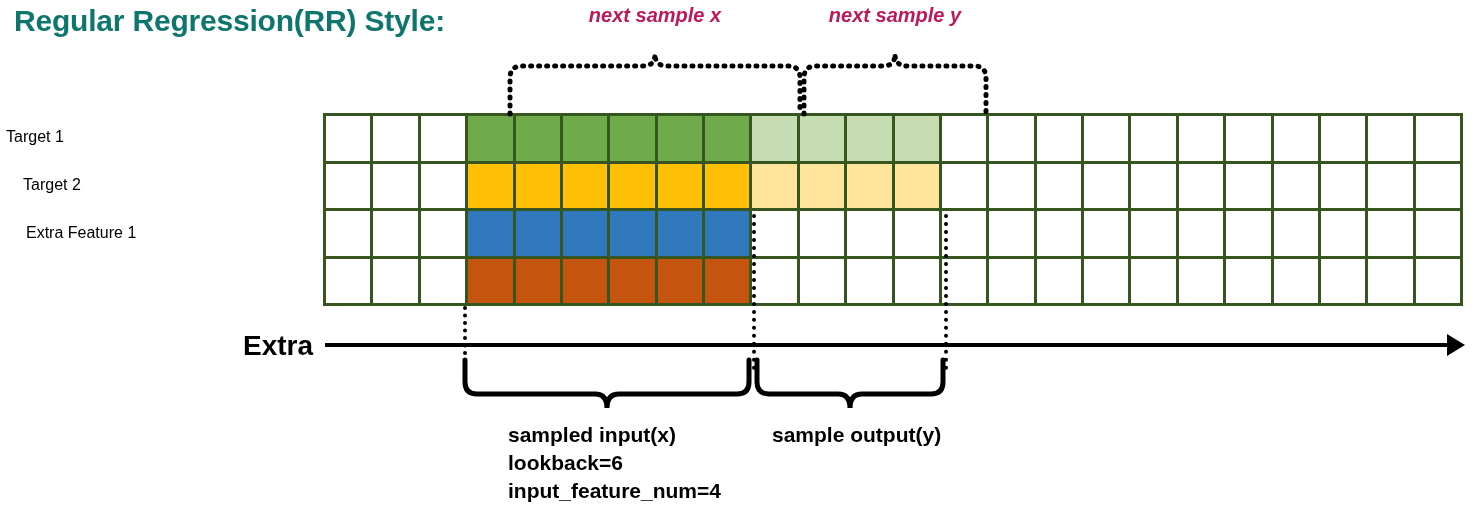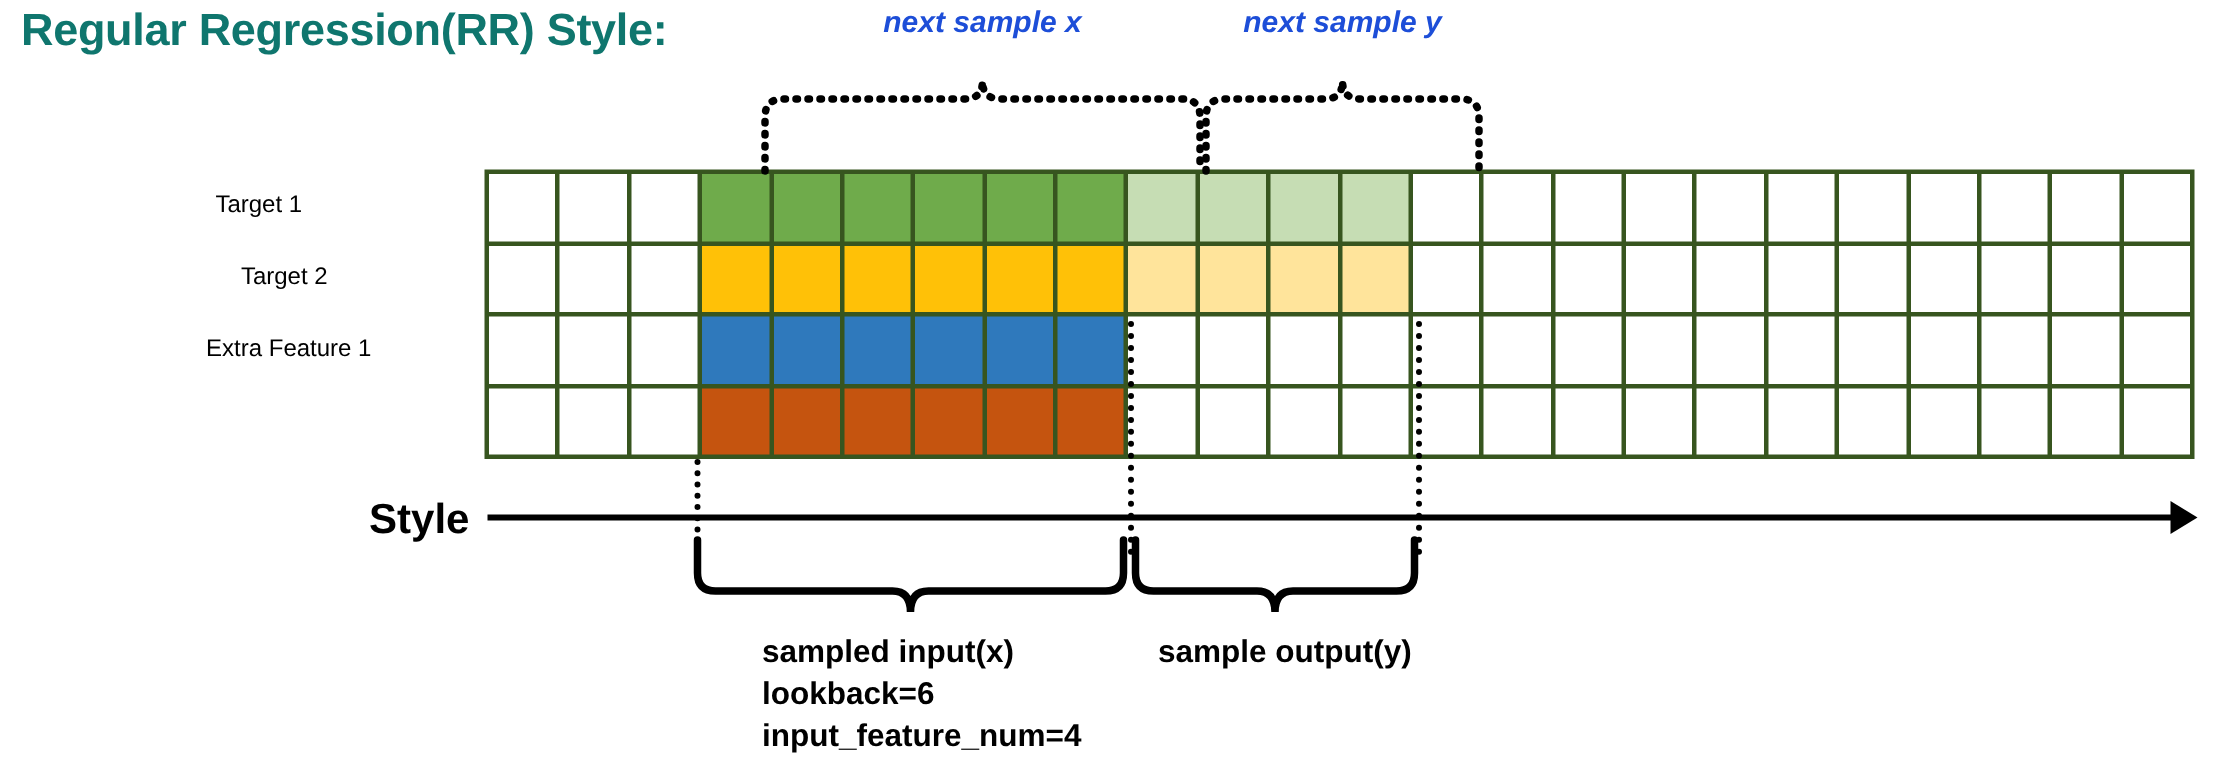--- a/index.html
+++ b/index.html
@@ -9,22 +9,22 @@
     position:relative;overflow:hidden;
   }
   .abs{position:absolute;}
 
   #title{
     left:14px;top:4px;
     font-size:30px;font-weight:700;color:#0f766e;
     white-space:nowrap;letter-spacing:-0.2px;
   }
   #rowlabels{left:0;top:113px;width:313px;height:193px;}
-  .rl-slot{position:absolute;left:16px;width:100%;height:48px;
-           display:flex;align-items:center;justify-content:center;}
+  .rl-slot{position:absolute;left:6px;width:100%;height:48px;
+           display:flex;align-items:center;justify-content:flex-start;}
 
   
   #grid{
     left:323px;top:113px;
     width:1140px;height:193px;
     display:grid;
     grid-template-columns:repeat(24,1fr);
     grid-template-rows:repeat(4,1fr);
     background:#37551f;
     gap:3px;
@@ -53,21 +53,21 @@
   .vdash{
     width:0;border-left:4px dotted #000;
   }
 
   
   .brace-svg{position:absolute;overflow:visible;}
 
   
   .top-label{
     position:absolute;top:4px;
-    font-size:20px;font-style:italic;font-weight:600;color:#1d4ed8;
+    font-size:20px;font-style:italic;font-weight:600;color:#be185d;
     white-space:nowrap;text-align:center;
   }
 
   
   .bot-block{
     position:absolute;top:421px;
     font-size:21px;font-weight:600;color:#000;
     line-height:1.33;white-space:nowrap;
   }
 </style>
@@ -194,21 +194,21 @@
   <path d="M4,66 L4,30 Q4,18 16,18 L83,18 Q95,18 95,6 Q95,18 107,18 L174,18 Q186,18 186,30 L186,66" fill="none" stroke="#000" stroke-width="5" stroke-linecap="round" stroke-dasharray="1 7"></path>
 </svg>
 
 <div class="top-label" style="left:555px;width:200px;">next sample x</div>
 <div class="top-label" style="left:795px;width:200px;">next sample y</div>
 
 <div class="abs vdash" style="left:463px;top:306px;height:64px;"></div>
 <div class="abs vdash" style="left:752px;top:214px;height:156px;"></div>
 <div class="abs vdash" style="left:944px;top:214px;height:156px;"></div>
 
-<div class="abs" id="time-label">Style</div>
+<div class="abs" id="time-label">Extra</div>
 <div class="abs" id="time-axis"></div>
 <div class="abs" id="time-arrow"></div>
 
 <svg class="brace-svg" style="left:461px;top:358px;width:292px;height:58px;" viewBox="0 0 292 58">
   <path d="M4,2 L4,24 Q4,36 16,36 L134,36 Q146,36 146,50 Q146,36 158,36 L276,36 Q288,36 288,24 L288,2" fill="none" stroke="#000" stroke-width="5" stroke-linecap="round"></path>
 </svg>
 <svg class="brace-svg" style="left:753px;top:358px;width:194px;height:58px;" viewBox="0 0 194 58">
   <path d="M4,2 L4,24 Q4,36 16,36 L85,36 Q97,36 97,50 Q97,36 109,36 L178,36 Q190,36 190,24 L190,2" fill="none" stroke="#000" stroke-width="5" stroke-linecap="round"></path>
 </svg>
 

